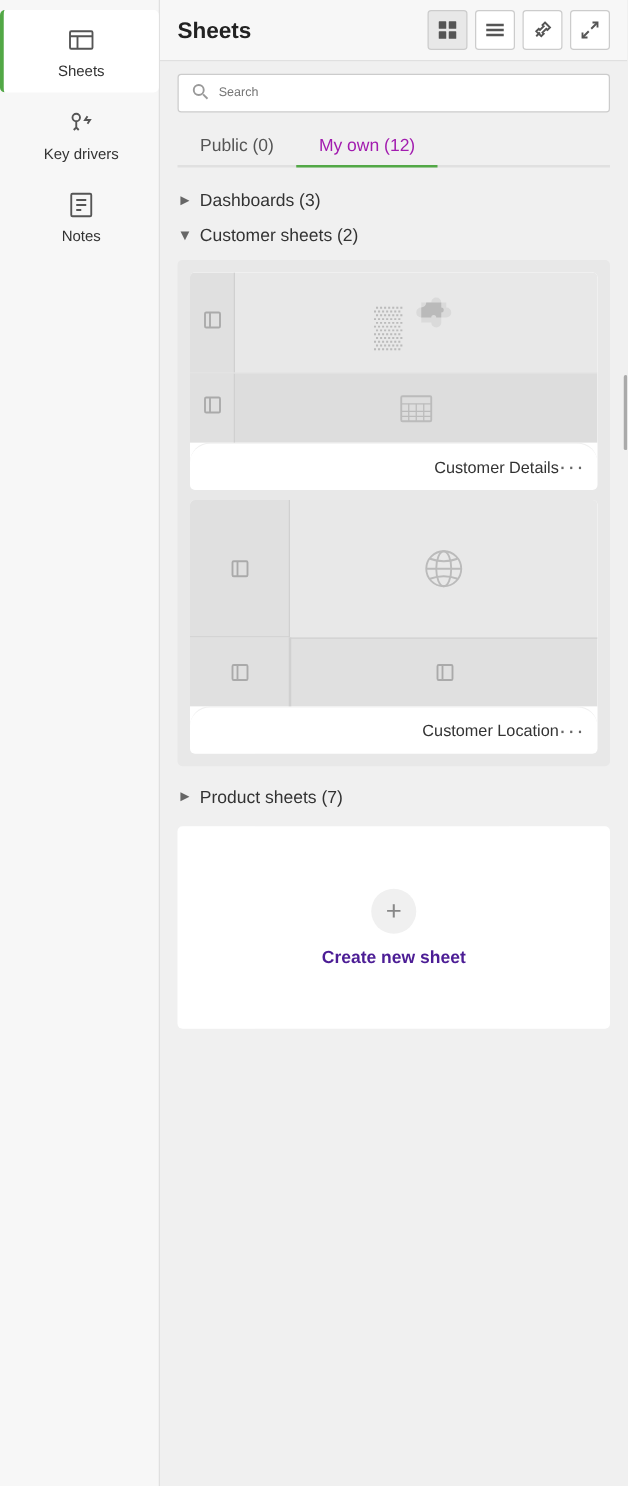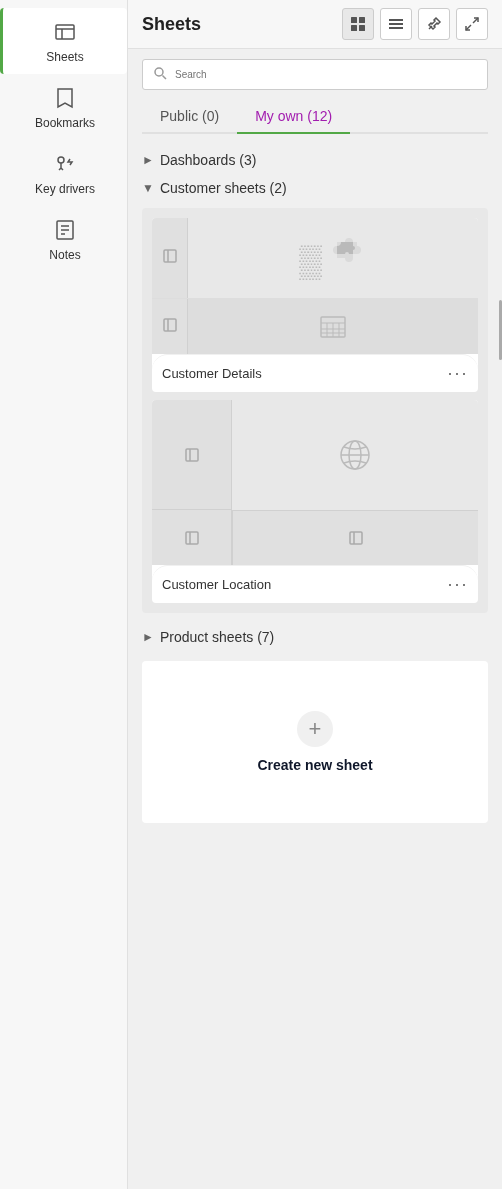--- a/index.html
+++ b/index.html
@@ -224,21 +224,21 @@
     }
     .big-icon {
       font-size: 32px;
       color: #bbb;
     }
 
     
     .sheet-footer {
       display: flex;
       align-items: center;
-      justify-content: space-between;
+      justify-content: flex-end;
       padding: 8px 10px;
       font-size: 13px;
       color: #333;
       border-top: 1px solid #f0f0f0;
       border-radius: 16px;
     }
     .sheet-more {
       color: #666;
       cursor: pointer;
       font-size: 18px;
@@ -316,21 +316,21 @@
       display: flex;
       align-items: center;
       justify-content: center;
       font-size: 22px;
       color: #888;
       margin-bottom: 10px;
     }
     .create-label {
       font-size: 14px;
       font-weight: 600;
-      color: #0f172a;
+      color: #4c1d95;
     }
 
     
     .scroll-indicator {
       position: absolute;
       right: 0;
       top: 300px;
       width: 3px;
       height: 60px;
       background: #aaa;
@@ -345,28 +345,20 @@
     <div class="sidebar-icon">
       <svg width="24" height="24" viewBox="0 0 24 24" fill="none" stroke="#555" stroke-width="1.5">
         <rect x="3" y="5" width="18" height="14" rx="1"></rect>
         <line x1="3" y1="9" x2="21" y2="9"></line>
         <line x1="9" y1="9" x2="9" y2="19"></line>
       </svg>
     </div>
     <span class="sidebar-item-label">Sheets</span>
   </div>
 
-  <div class="sidebar-item">
-    <div class="sidebar-icon">
-      <svg width="24" height="24" viewBox="0 0 24 24" fill="none" stroke="#555" stroke-width="1.5">
-        <path d="M5 3h14v18l-7-4-7 4V3z"></path>
-      </svg>
-    </div>
-    <span class="sidebar-item-label">Bookmarks</span>
-  </div>
 
   <div class="sidebar-item">
     <div class="sidebar-icon">
       <svg width="24" height="24" viewBox="0 0 24 24" fill="none" stroke="#555" stroke-width="1.5">
         <circle cx="8" cy="8" r="3"></circle>
         <path d="M8 11v5M8 16l-2 2M8 16l2 2"></path>
         <path d="M17 7l-2 3h4l-2 3"></path>
       </svg>
     </div>
     <span class="sidebar-item-label">Key drivers</span>

